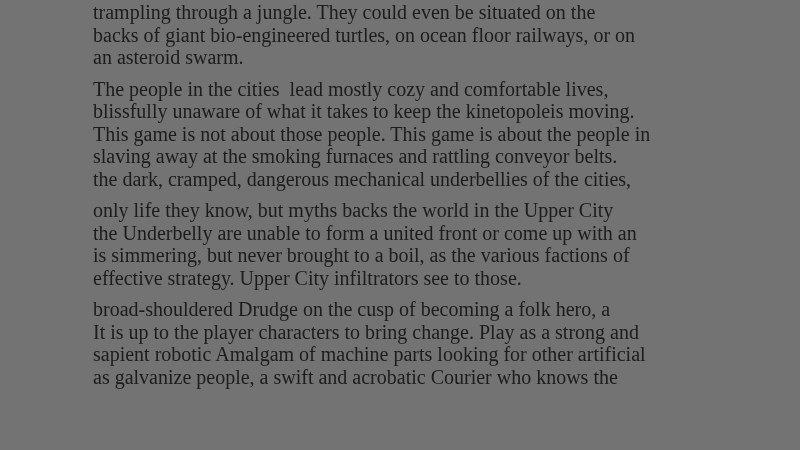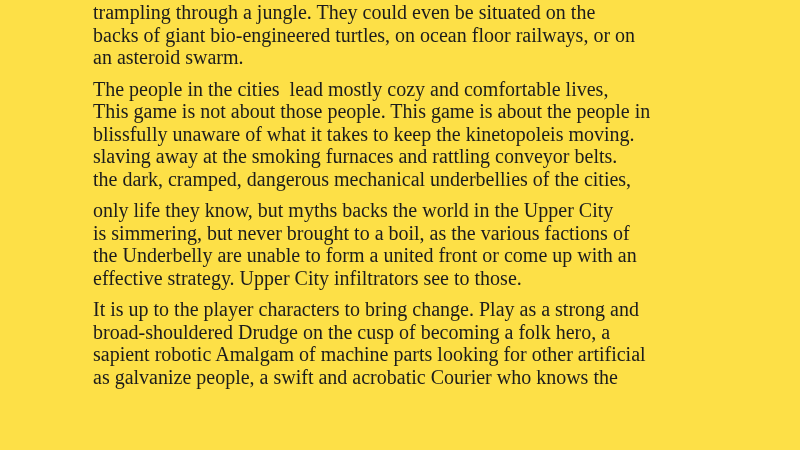--- a/index.html
+++ b/index.html
@@ -9,21 +9,21 @@
     }
     body {
       width: 800px;
       height: 450px;
       overflow: hidden;
       position: relative;
     }
     .page {
       position: absolute;
       inset: 0;
-      background: #fde047;
+      background: #737373;
     }
     .text-column {
       position: absolute;
       left: 93px;
       top: 1px;
       font-family: "Liberation Serif", "DejaVu Serif", serif;
       font-size: 20px;
       line-height: 22.5px;
       color: #1c1c1c;
       text-rendering: optimizeLegibility;
@@ -44,34 +44,34 @@
   <div class="text-column" style="color: rgb(28, 28, 28);">
 
     <p class="paragraph">
       <span class="text-line">trampling through a jungle. They could even be situated on the</span>
       <span class="text-line">backs of giant bio-engineered turtles, on ocean floor railways, or on</span>
       <span class="text-line">an asteroid swarm.</span>
     </p>
 
     <p class="paragraph">
       <span class="text-line">The people in the cities  lead mostly cozy and comfortable lives,</span>
+      <span class="text-line">blissfully unaware of what it takes to keep the kinetopoleis moving.</span>
       <span class="text-line">This game is not about those people. This game is about the people in</span>
-      <span class="text-line">blissfully unaware of what it takes to keep the kinetopoleis moving.</span>
       <span class="text-line">slaving away at the smoking furnaces and rattling conveyor belts.</span>
       <span class="text-line">the dark, cramped, dangerous mechanical underbellies of the cities,</span>
     </p>
 
     <p class="paragraph">
       <span class="text-line">only life they know, but myths backs the world in the Upper City</span>
+      <span class="text-line">the Underbelly are unable to form a united front or come up with an</span>
       <span class="text-line">is simmering, but never brought to a boil, as the various factions of</span>
-      <span class="text-line">the Underbelly are unable to form a united front or come up with an</span>
       <span class="text-line">effective strategy. Upper City infiltrators see to those.</span>
     </p>
 
     <p class="paragraph">
+      <span class="text-line">broad-shouldered Drudge on the cusp of becoming a folk hero, a</span>
       <span class="text-line">It is up to the player characters to bring change. Play as a strong and</span>
-      <span class="text-line">broad-shouldered Drudge on the cusp of becoming a folk hero, a</span>
       <span class="text-line">sapient robotic Amalgam of machine parts looking for other artificial</span>
       <span class="text-line">as galvanize people, a swift and acrobatic Courier who knows the</span>
     </p>
 
   </div>
 </div>
 
 </body></html>

